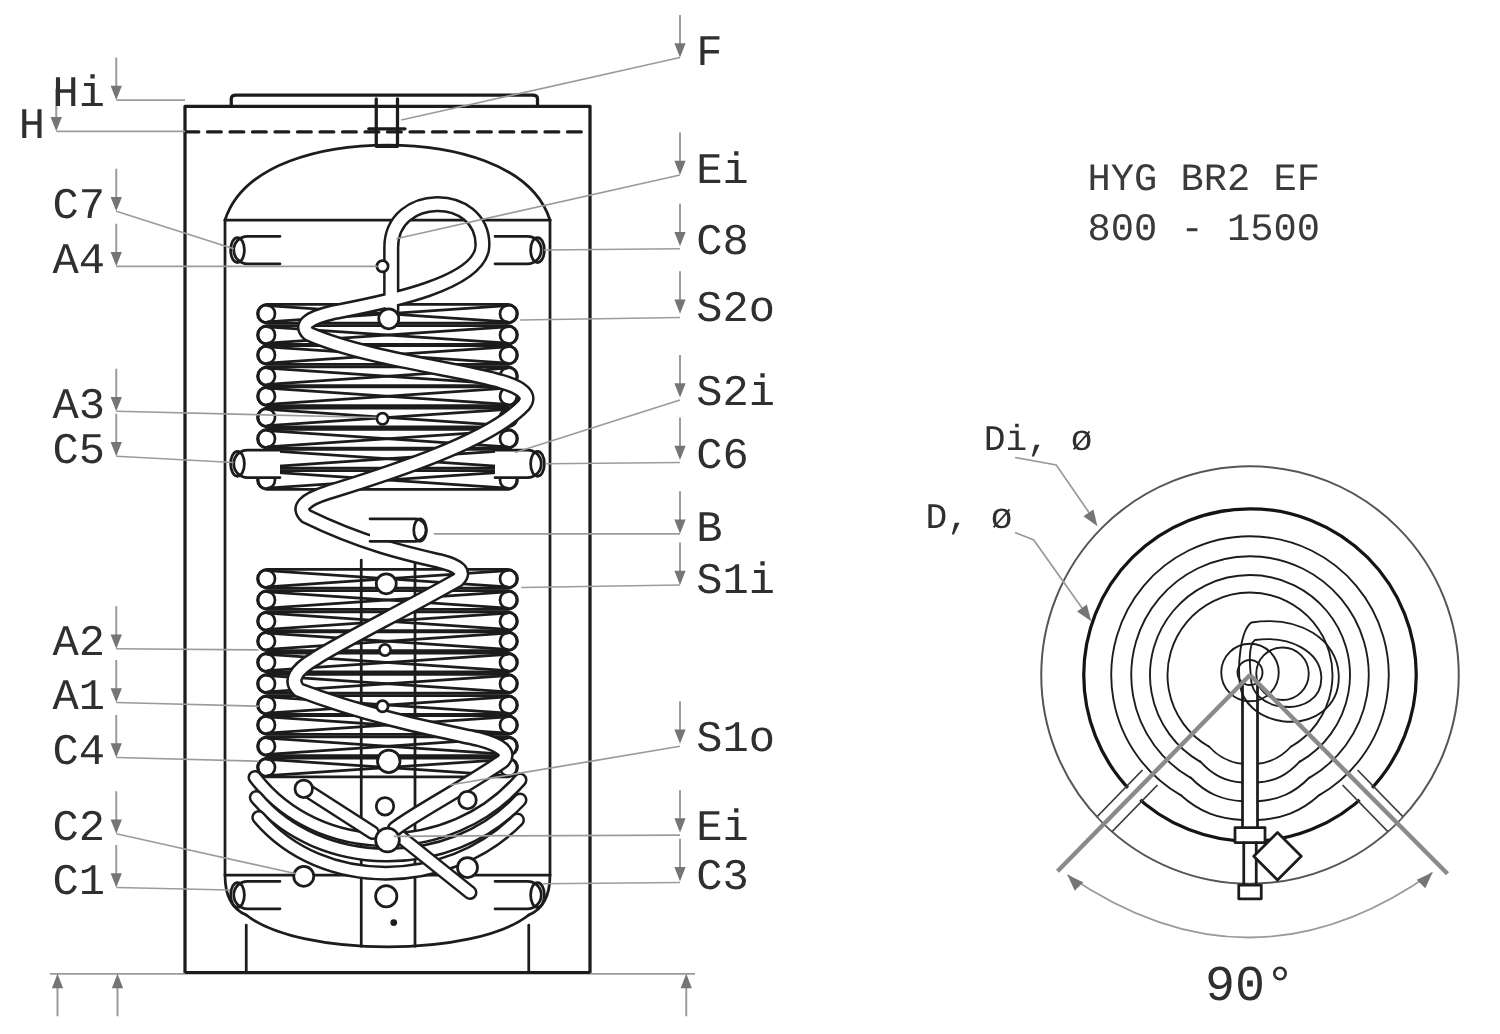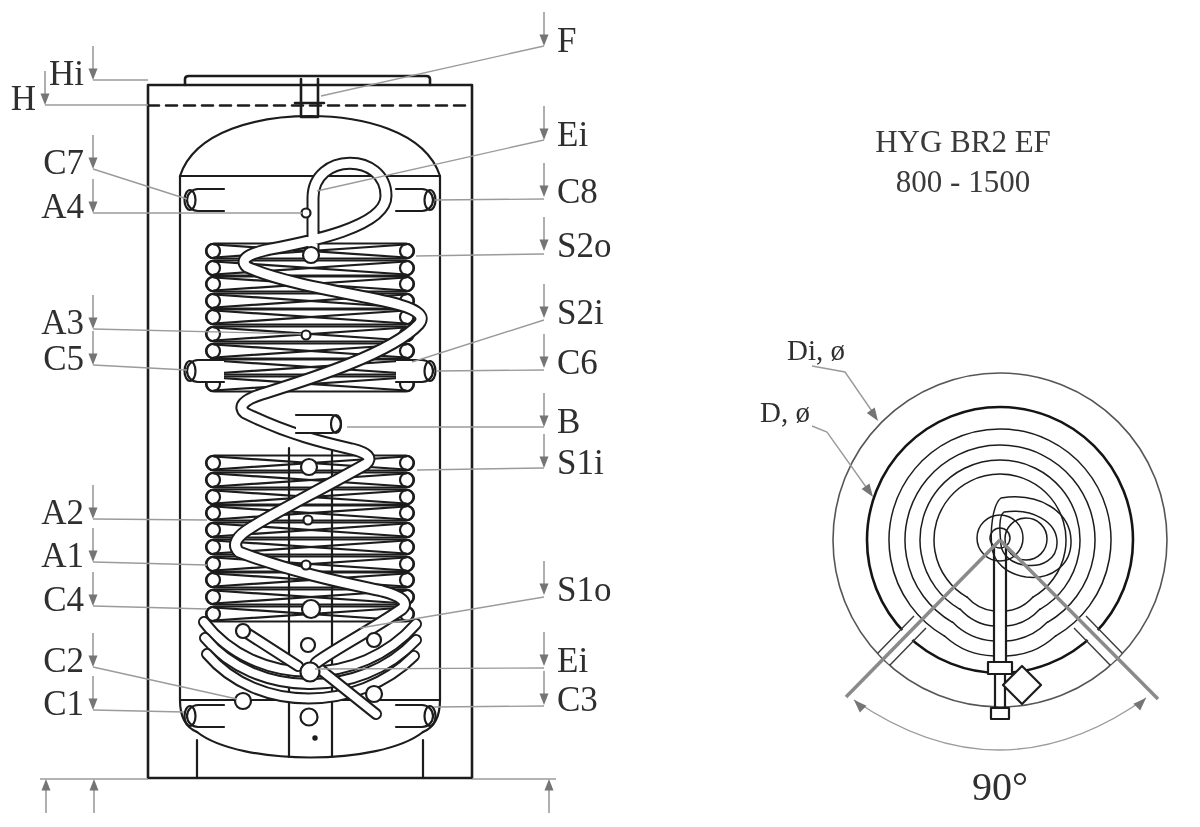--- a/index.html
+++ b/index.html
@@ -1,17 +1,17 @@
 <!DOCTYPE html>
 <html><head>
 <meta charset="utf-8">
 <style>
   html,body{margin:0;padding:0;background:#fff;}
   #canvas{position:relative;width:1200px;height:827px;background:#ffffff;overflow:hidden;
-          font-family:Liberation Serif, serif;text-align:right;}
+          font-family:Liberation Mono, monospace;text-align:right;}
   svg{display:block}
   .draw{stroke:#1c1c1c;stroke-width:2.2;fill:none;stroke-linejoin:round;stroke-linecap:round}
   .thick{stroke-width:2.6}
   .thin{stroke-width:1.5}
   .w{fill:#ffffff}
   .case-b{stroke:#1c1c1c;fill:none;stroke-linecap:round;stroke-linejoin:round}
   .case-w{stroke:#ffffff;fill:none;stroke-linecap:round;stroke-linejoin:round}
   .dim{stroke:#9b9b9b;stroke-width:1.4;fill:none}
   .dimthick{stroke:#8a8a8a;stroke-width:3.5;fill:none}
   .tick{stroke:#3a3a3a;stroke-width:1.4;fill:none}

